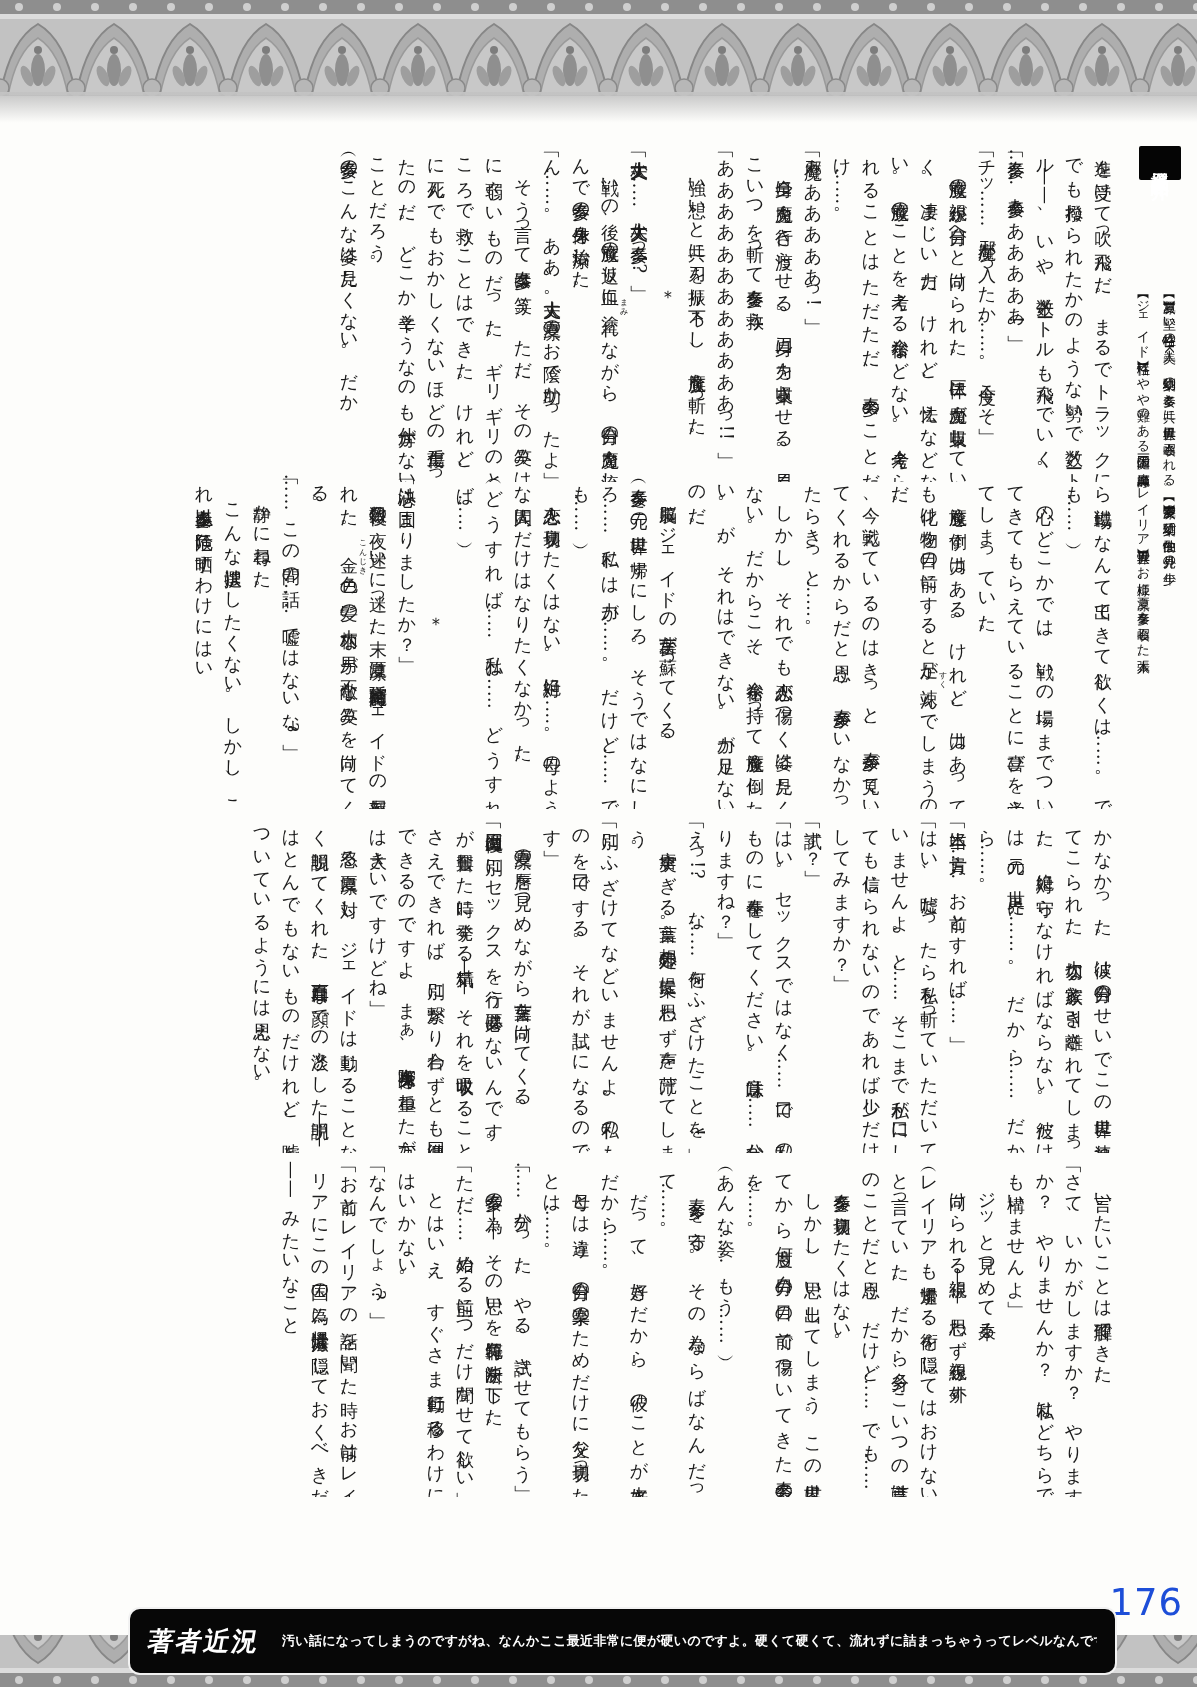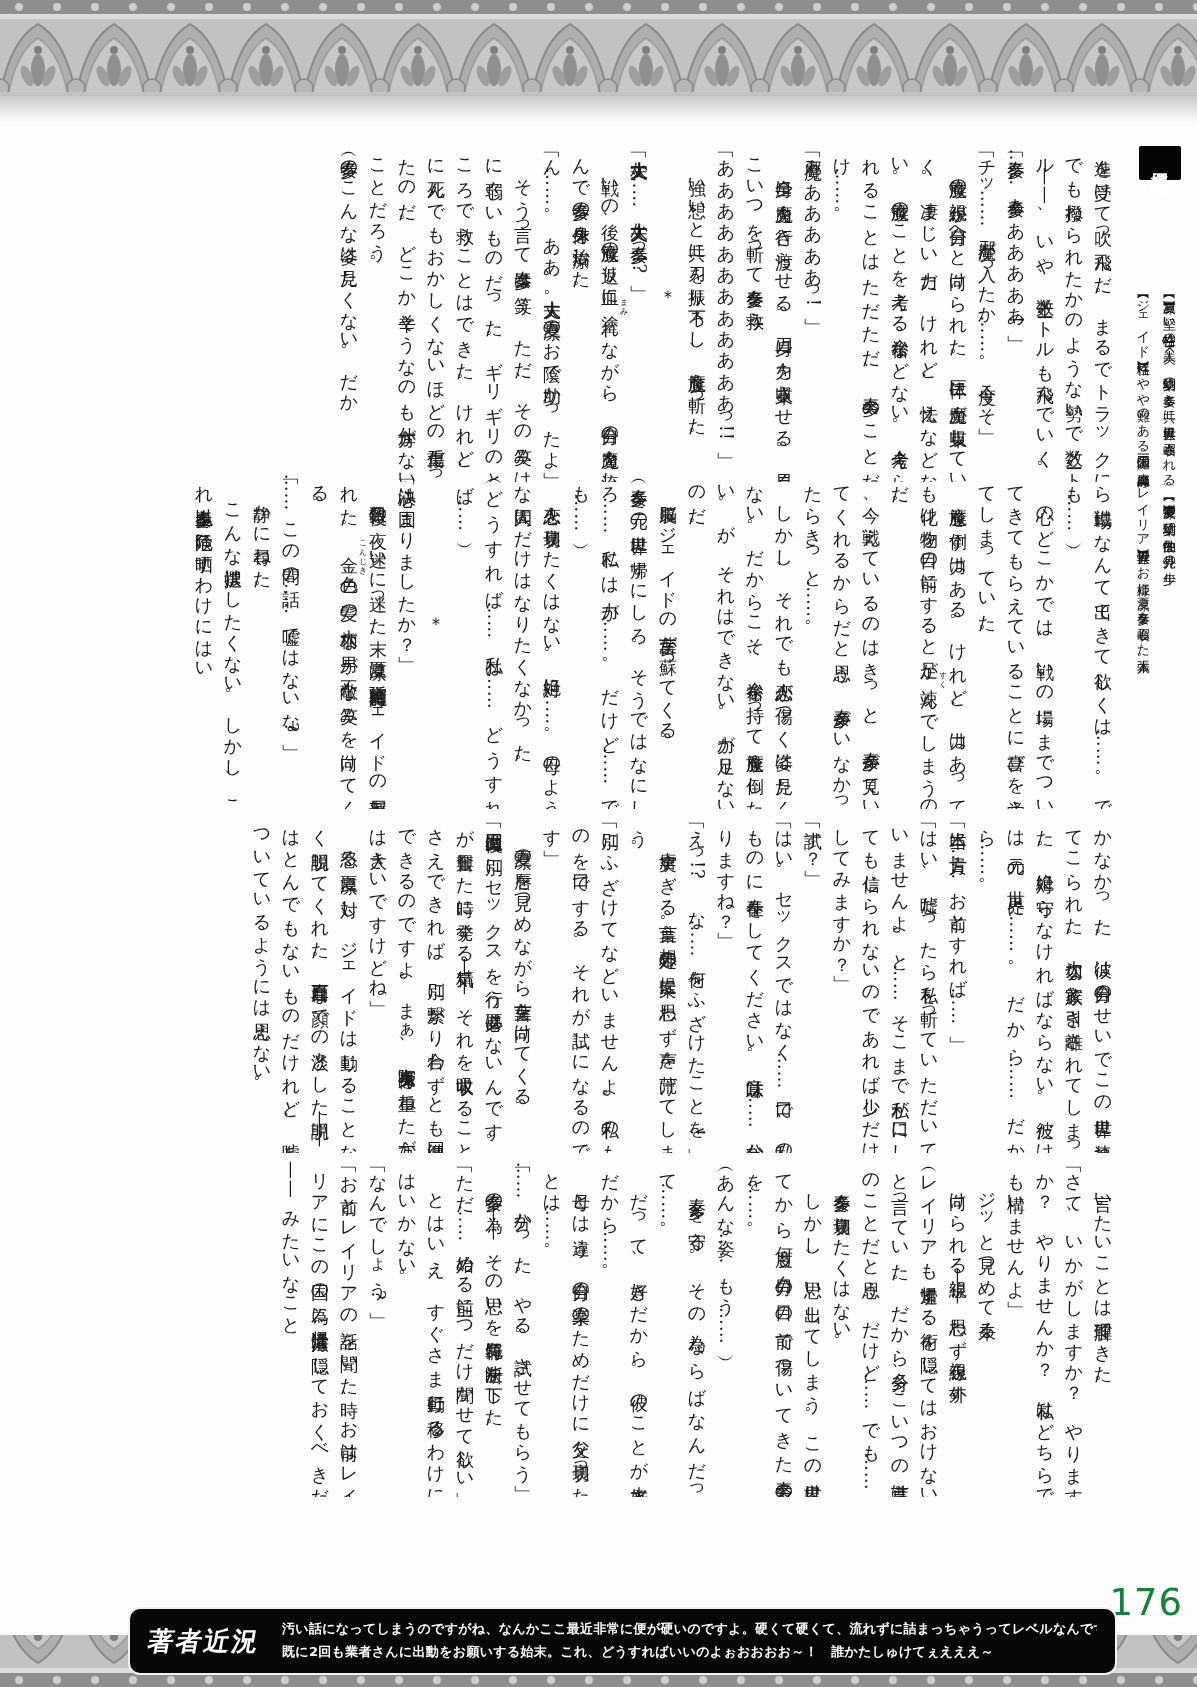--- a/index.html
+++ b/index.html
@@ -55,21 +55,21 @@
   .band1{top:146px;}
   .band2{top:473px;}
   .band3{top:817px;}
   .band4{top:1161px;}
   .band ruby rt{font-size:8px;letter-spacing:0;}
 
   
   .page-number{
     position:absolute;right:14px;bottom:63px;
     font-family:"DejaVu Sans","Liberation Sans",sans-serif;
-    font-size:37px;color:#15803d;letter-spacing:1px;
+    font-size:37px;color:#1d4ed8;letter-spacing:1px;
   }
   .author-bar{
     position:absolute;left:130px;bottom:14px;width:985px;height:64px;
     background:#070707;border-radius:10px;
     box-shadow:0 0 0 2px #f2f2f2;
     display:flex;align-items:center;gap:16px;
     padding:0 18px;box-sizing:border-box;z-index:5;
   }
   .author-label{
     color:#fff;font-family:"DejaVu Sans","Liberation Sans",sans-serif;
@@ -178,17 +178,16 @@
 　とはいえ、すぐさま行動に移るわけにはいかない。
 「なんでしょう?」
 「お前とレイリアの話を聞いた時、お前はレイリアにこの国の為に帰還方法は隠しておくべきだ——みたいなこと</div>
 
   <div class="page-number">176</div>
 
   <div class="author-bar">
     <div class="author-label">著者近況</div>
     <div class="author-text">
       <div>汚い話になってしまうのですがね、なんかここ最近非常に便が硬いのですよ。硬くて硬くて、流れずに詰まっちゃうってレベルなんですわ。</div>
-      <div>既に2回も業者さんに出動をお願いする始末。これ、どうすればいいのよぉおおおお～！　誰かたしゅけてぇえええ～</div>
     </div>
   </div>
 
 </div>
 
 </body></html>

